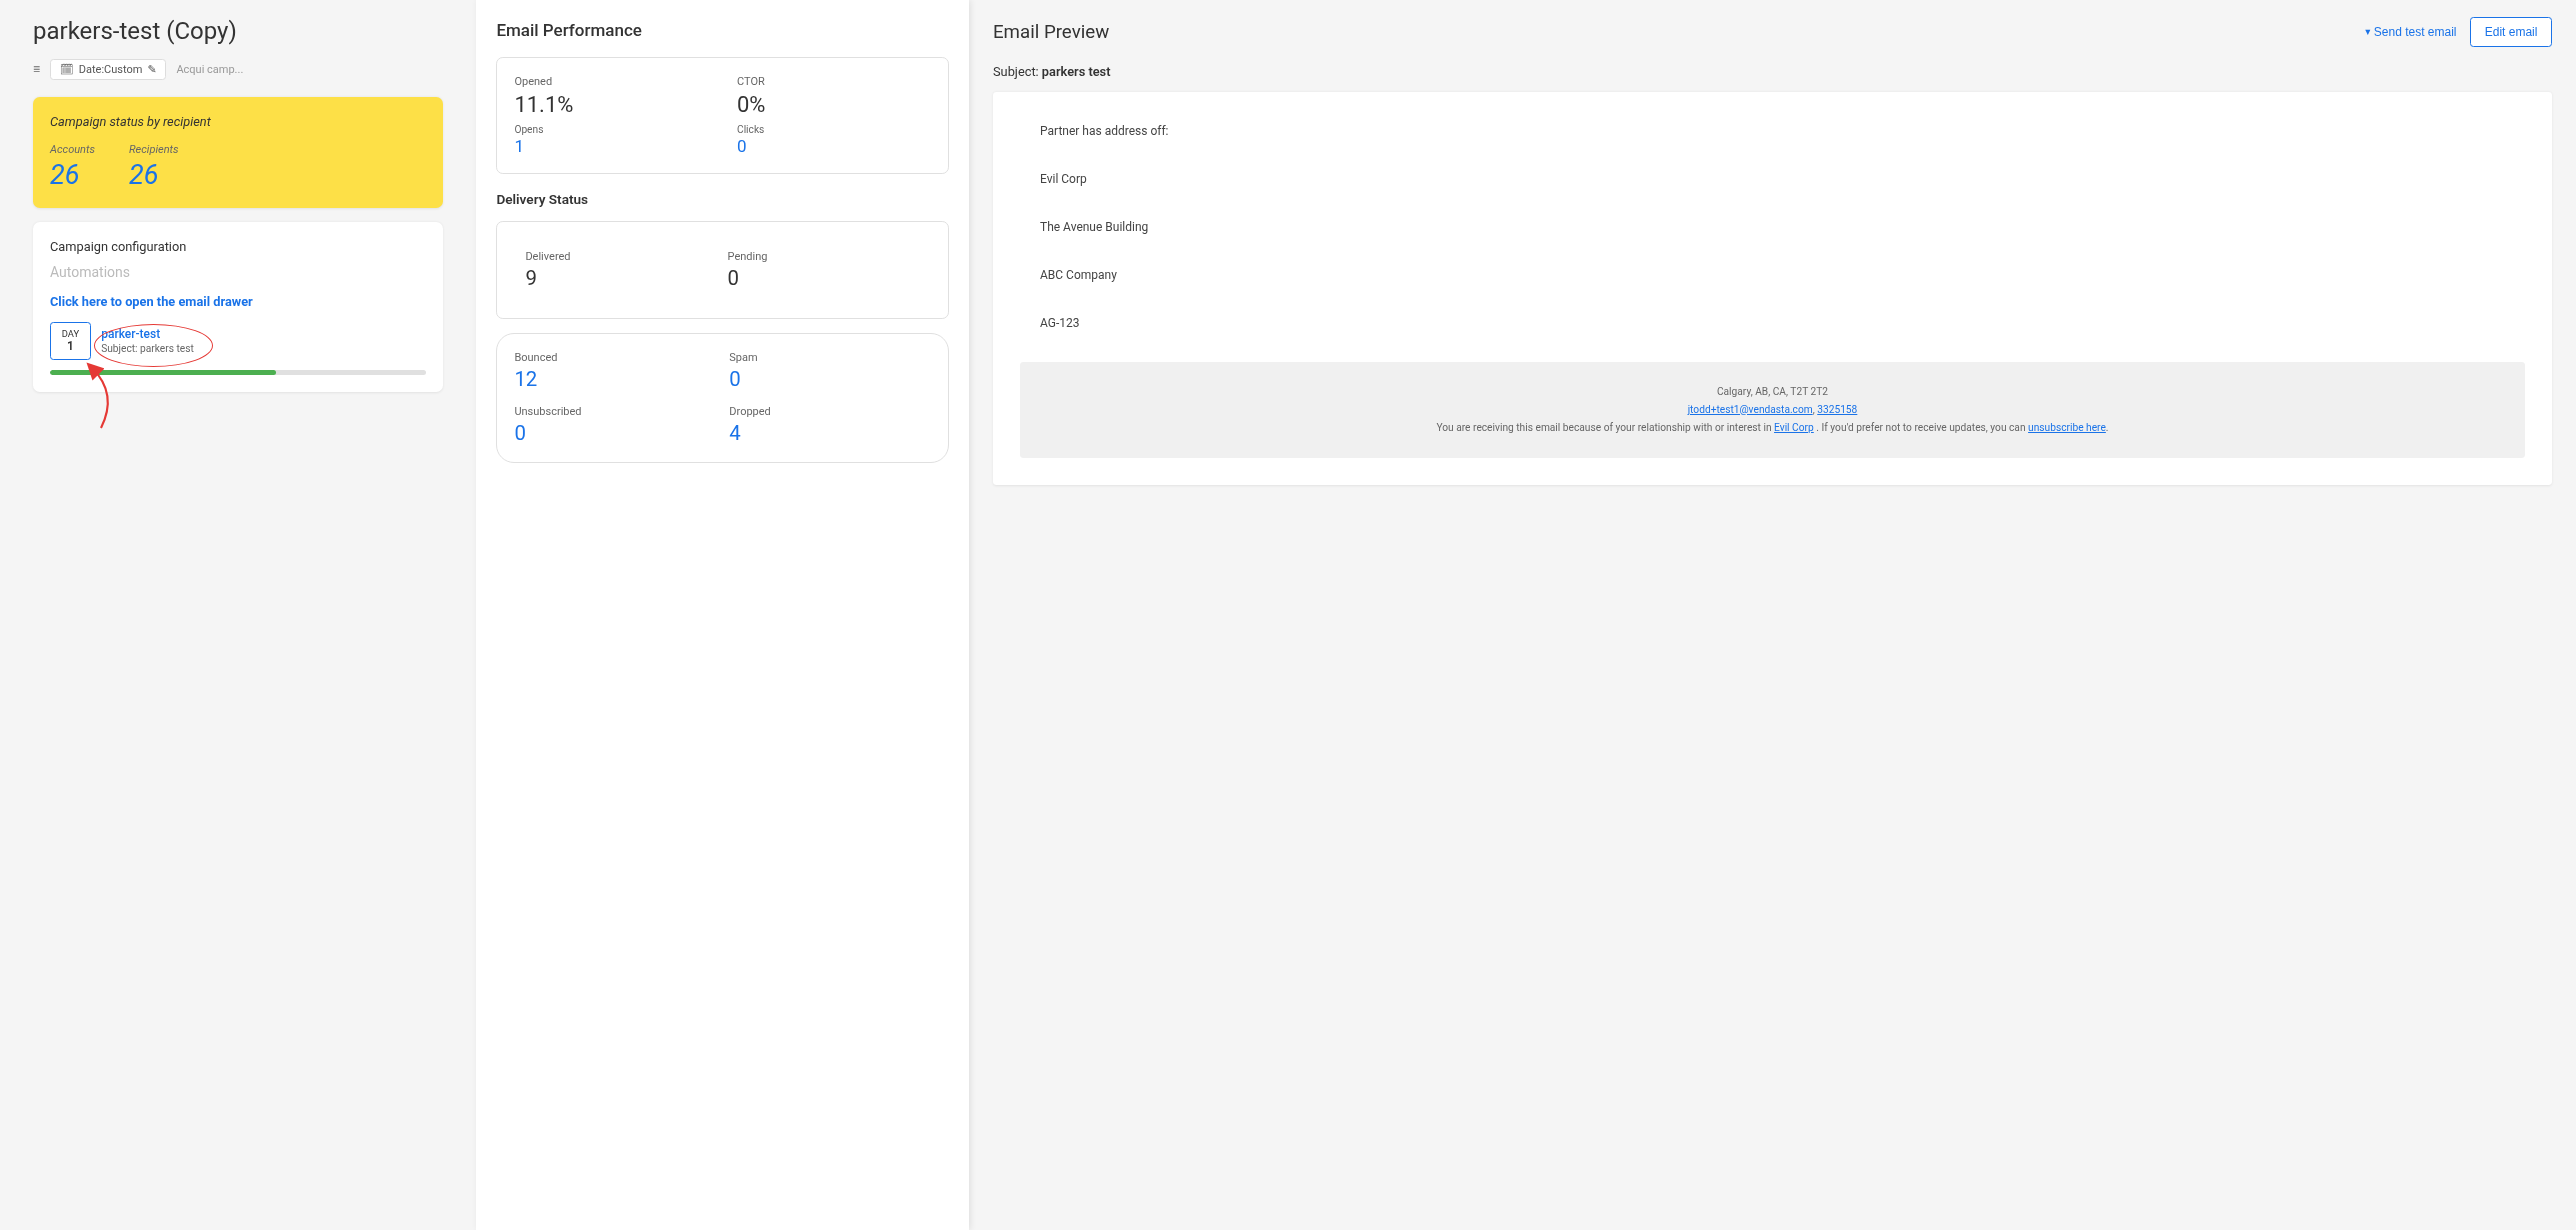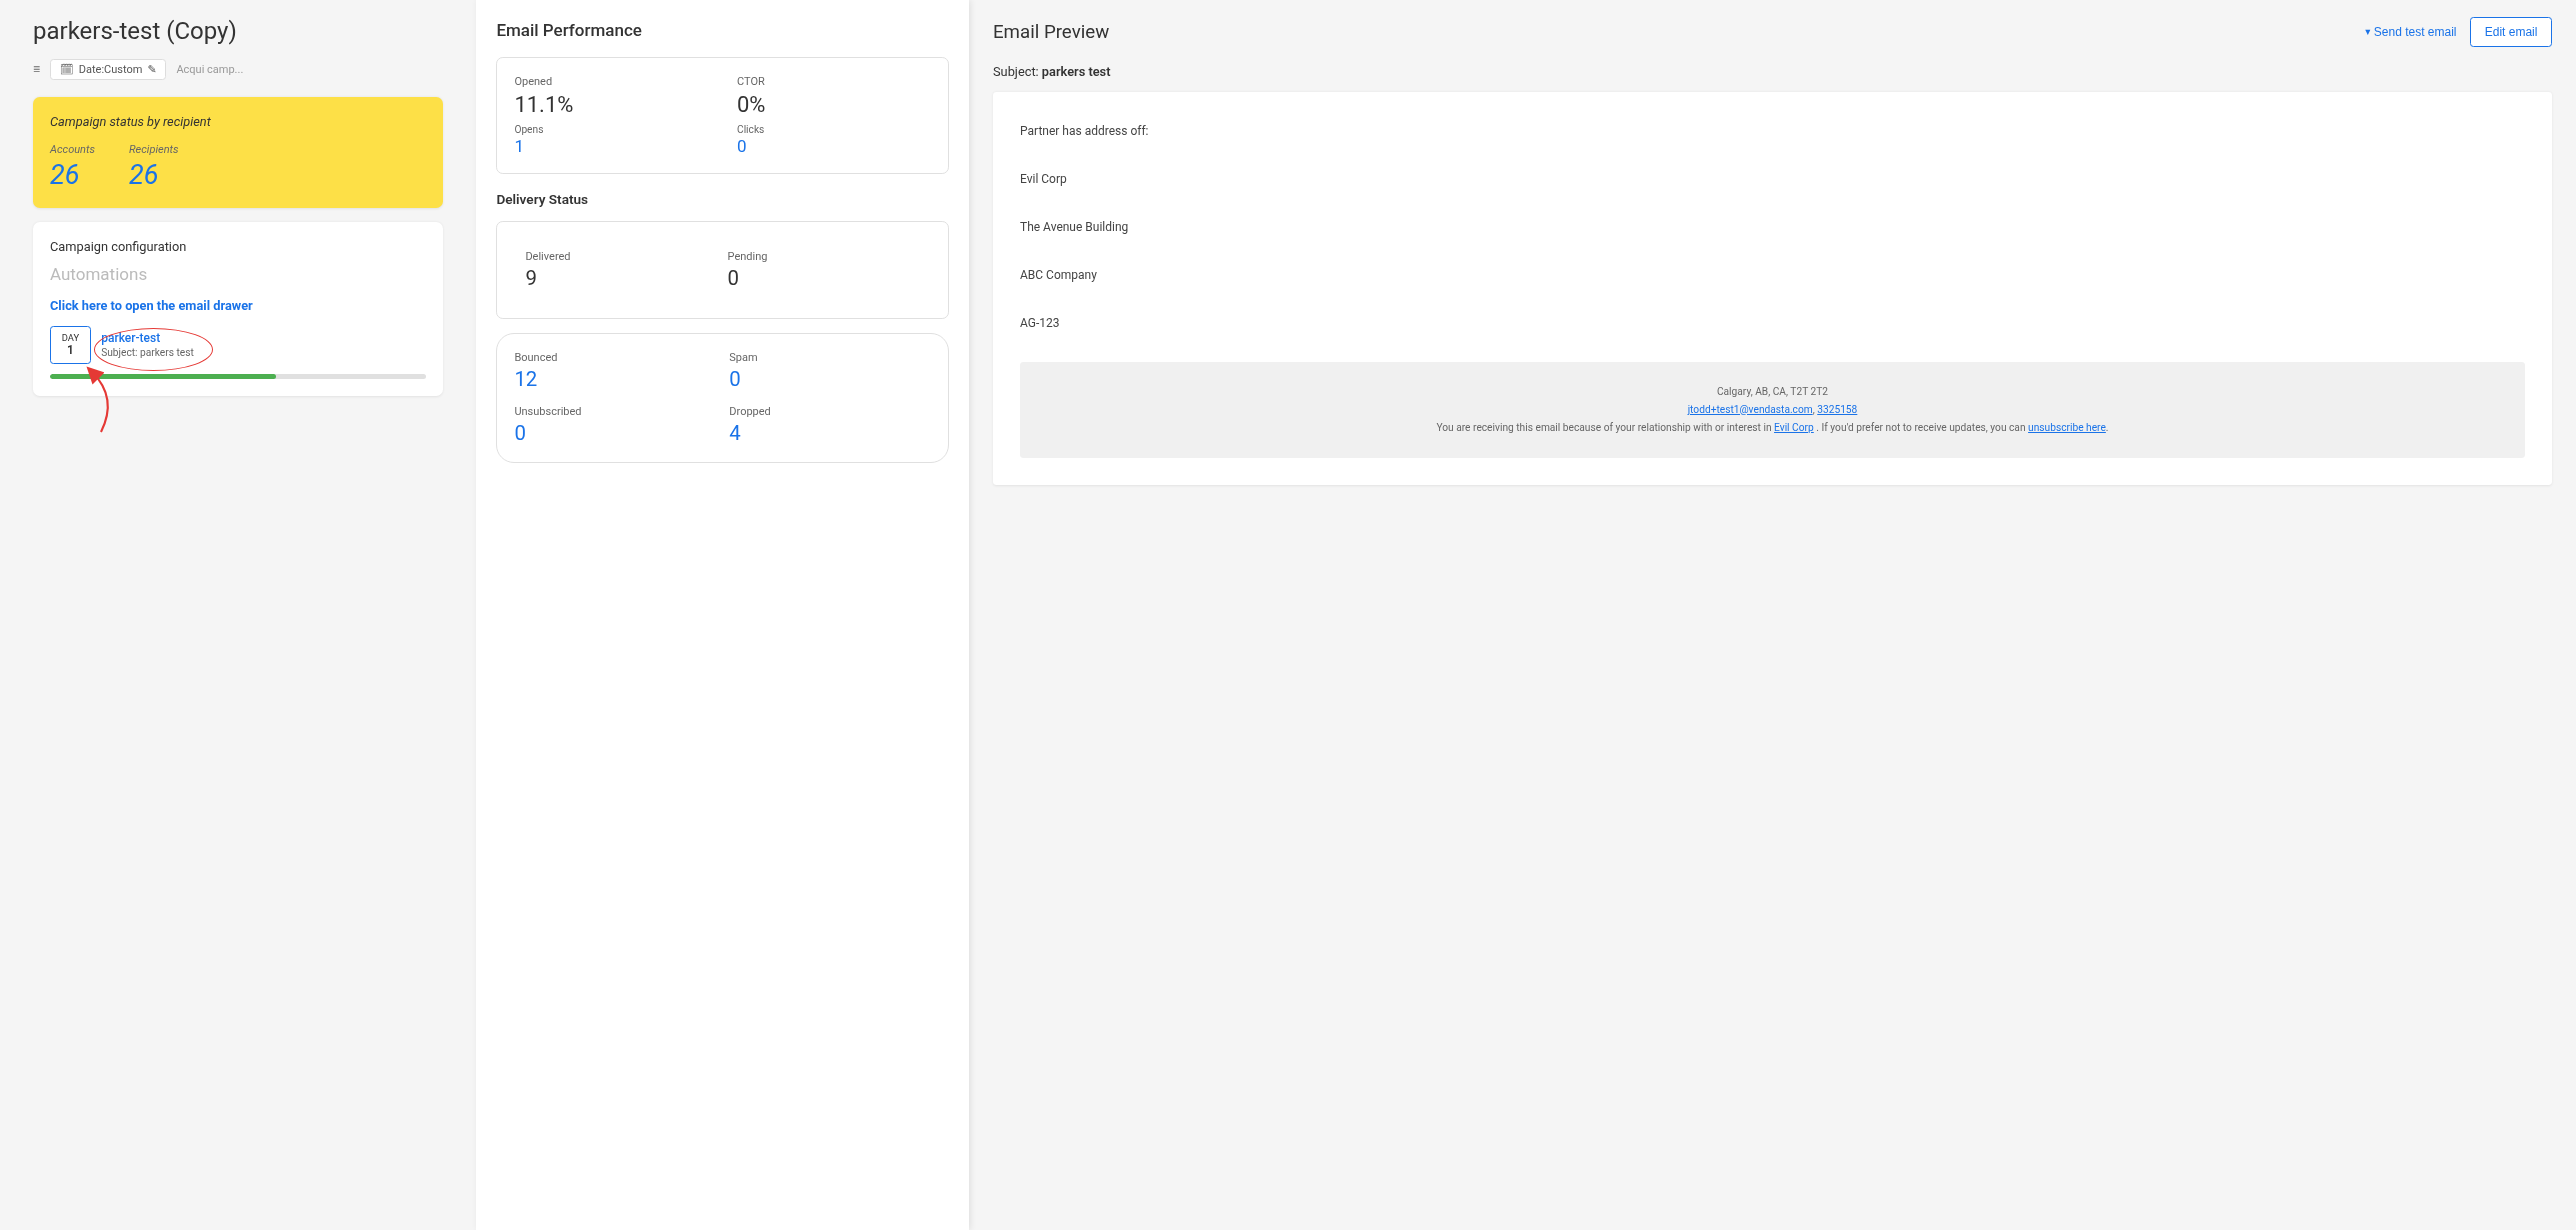--- a/index.html
+++ b/index.html
@@ -87,21 +87,21 @@
       padding: 17px;
       margin-bottom: 13.6px;
       box-shadow: 0 0.9px 2.6px rgba(0,0,0,0.08);
     }
     .campaign-config-title {
       font-size: 12.8px;
       color: #333;
       margin-bottom: 10.2px;
     }
     .automations-label {
-      font-size: 17px;
+      font-size: 14px;
       color: #bbb;
       margin-bottom: 13.6px;
     }
 
     .click-here-text {
       color: #1a73e8;
       font-weight: 700;
       font-size: 12.8px;
       margin-bottom: 13.6px;
     }
@@ -339,20 +339,21 @@
       padding: 27px;
       min-height: 272px;
       margin-bottom: 0;
       box-shadow: 0 0.9px 2.6px rgba(0,0,0,0.08);
     }
     .email-preview-body {
       font-size: 12px;
       color: #444;
       line-height: 2;
       margin-bottom: 27px;
+      margin-left: 20px;
     }
     .email-preview-footer {
       background: #f0f0f0;
       padding: 20.4px;
       text-align: center;
       font-size: 10.2px;
       color: #666;
       line-height: 1.8;
       border-radius: 3.4px;
     }

